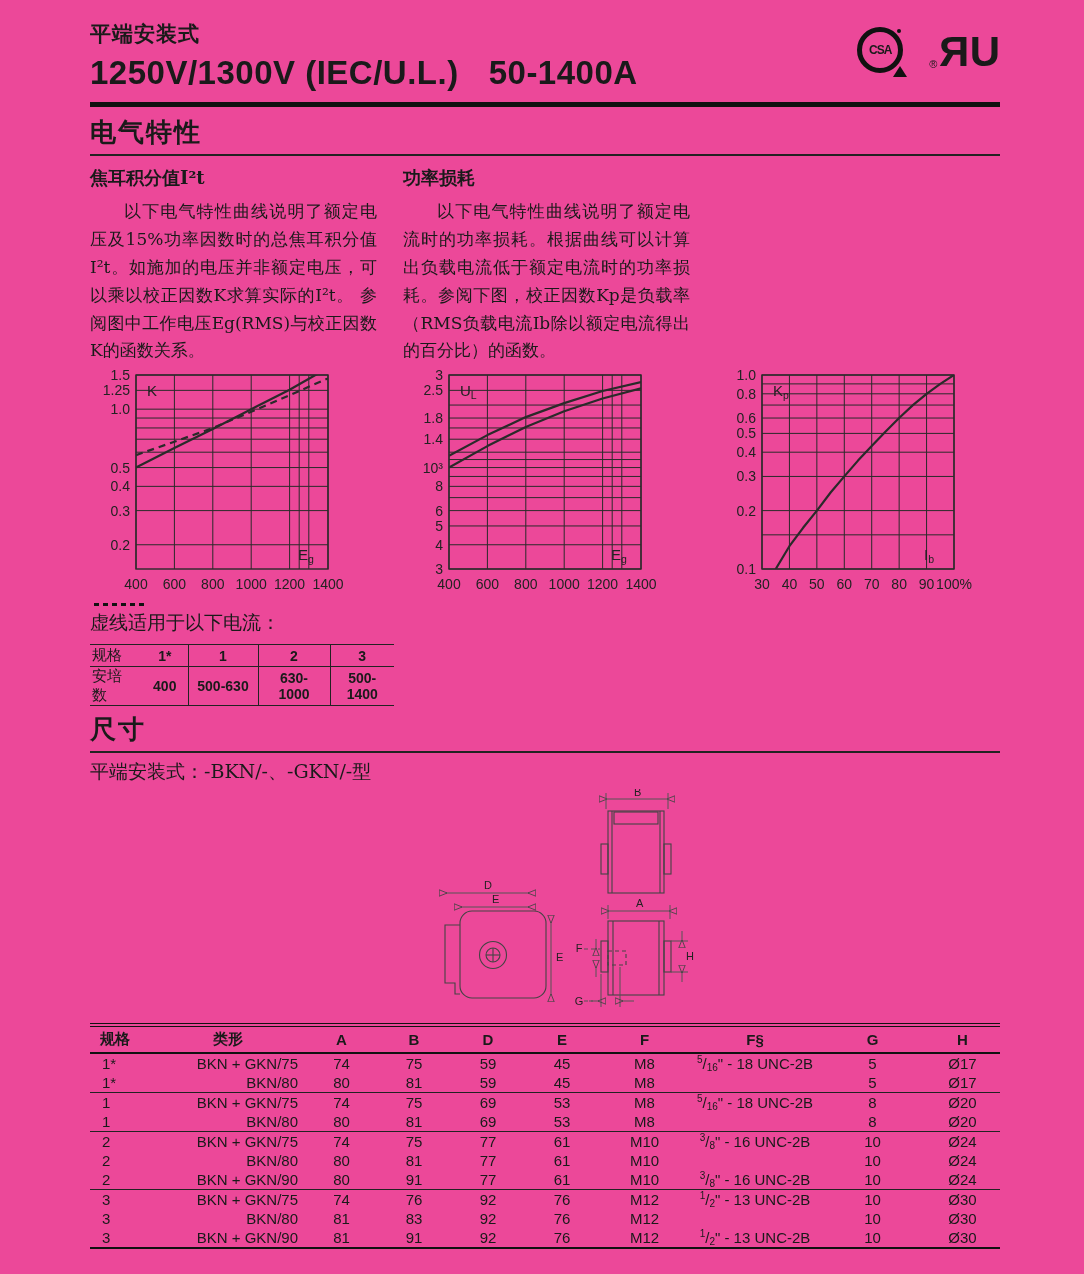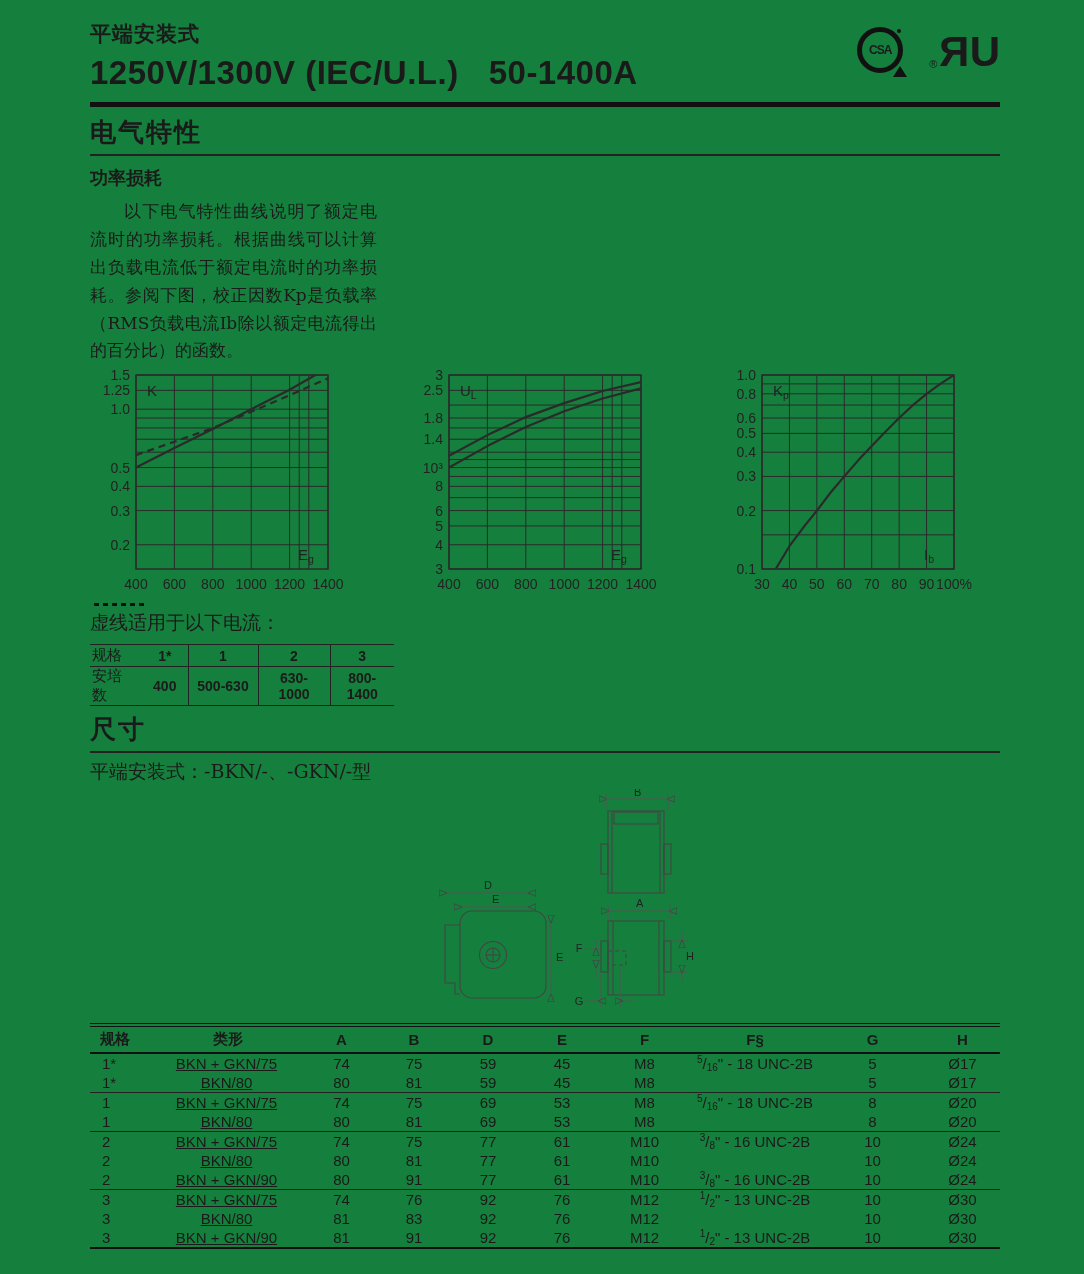--- a/index.html
+++ b/index.html
@@ -1,16 +1,16 @@
 <!DOCTYPE html>
 <html><head>
 <meta charset="utf-8">
 <style>
   html,body{margin:0;padding:0;background:#fff;}
-  .page{position:relative;width:1084px;height:1274px;background:#15803d;color:#1a1a1a;
+  .page{position:relative;width:1084px;height:1274px;background:#ec4899;color:#1a1a1a;
         font-family:"DejaVu Serif",serif;overflow:hidden;box-sizing:border-box;
         padding:20px 84px 0 90px;}
 
   
   .hdr{display:flex;justify-content:space-between;align-items:flex-start;}
   .hdr-sub{font-size:21px;font-weight:bold;font-family:"Liberation Sans",sans-serif;letter-spacing:1px;}
   .hdr-title{font-size:33px;font-weight:bold;font-family:"Liberation Sans",sans-serif;margin-top:6px;letter-spacing:.5px;}
   .hdr-title .t-right{margin-left:30px;}
   .logos{display:flex;align-items:center;gap:20px;margin-top:7px;}
   .csa-wrap{position:relative;width:52px;height:50px;}
@@ -65,21 +65,21 @@
 
   
   table.dim-tbl{border-collapse:collapse;width:910px;margin-top:6px;border-bottom:2.5px solid #111;}
   .dim-tbl th{font-family:"Liberation Sans",sans-serif;font-size:15px;font-weight:bold;
       border-top:4px double #111;border-bottom:2px solid #111;height:25px;text-align:center;padding:0;}
   .dim-tbl td{font-family:"Liberation Sans",sans-serif;font-size:15px;height:19px;
       text-align:center;padding:0;white-space:nowrap;}
   .dim-tbl th:nth-child(1){text-align:left;padding-left:10px;}
   .dim-tbl th:nth-child(2){text-align:left;padding-left:58px;}
   .dim-tbl td:nth-child(1){text-align:left;padding-left:12px;}
-  .dim-tbl td:nth-child(2){text-align:center;padding-right:8px;text-decoration:underline;}
+  .dim-tbl td:nth-child(2){text-align:right;padding-right:8px;}
   .dim-tbl tr.group-start td{border-top:1.6px solid #222;}
   .dim-tbl sup{font-size:10px;vertical-align:6px;}
   .dim-tbl sub{font-size:10px;vertical-align:-2px;}
 
   .notes{margin:10px 0 0 12px;font-size:18px;line-height:1.6;white-space:pre-wrap;}
 </style>
 </head>
 <body>
 
 <div class="page">
@@ -103,20 +103,24 @@
           <span>U</span>
       </div>
     </div>
   </div>
   <hr class="rule-thick">
 
   <div class="sec-title">电气特性</div>
   <hr class="rule-thin">
 
   <div class="cols-row cols-text">
+    <div class="col">
+      <div class="col-head">焦耳积分值I²t</div>
+      <p class="col-body">以下电气特性曲线说明了额定电压及15%功率因数时的总焦耳积分值I²t。如施加的电压并非额定电压，可以乘以校正因数K求算实际的I²t。 参阅图中工作电压Eg(RMS)与校正因数K的函数关系。</p>
+    </div>
     <div class="col">
       <div class="col-head">功率损耗</div>
       <p class="col-body">以下电气特性曲线说明了额定电流时的功率损耗。根据曲线可以计算出负载电流低于额定电流时的功率损耗。参阅下图，校正因数Kp是负载率（RMS负载电流Ib除以额定电流得出的百分比）的函数。</p>
     </div>
   </div>
 
   <div class="charts-row">
     <div class="col">
         <svg class="chart" width="300" height="232" viewBox="0 0 300 232">
           <line x1="46" y1="8" x2="46" y2="202" stroke-width="1"></line>
@@ -284,21 +288,21 @@
             <td>1*</td>
             <td>1</td>
             <td>2</td>
             <td>3</td>
           </tr>
           <tr>
             <th>安培数</th>
             <td>400</td>
             <td>500-630</td>
             <td>630-1000</td>
-            <td>800-1400</td>
+            <td>500-1400</td>
           </tr>
         </tbody>
     </table>
   </div>
 
   <div class="sec-title">尺寸</div>
   <hr class="rule-thin">
   <div class="dim-sub">平端安装式：-BKN/-、-GKN/-型</div>
 
   <svg class="diagram" width="290" height="228" viewBox="0 0 290 228">

